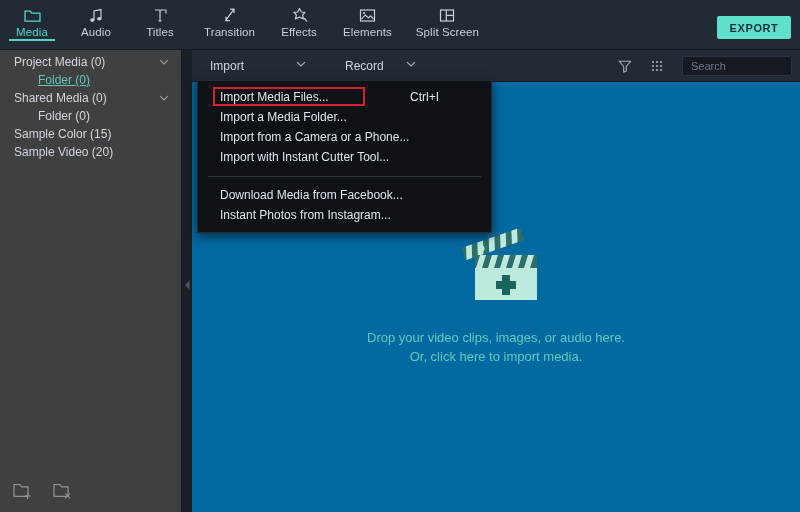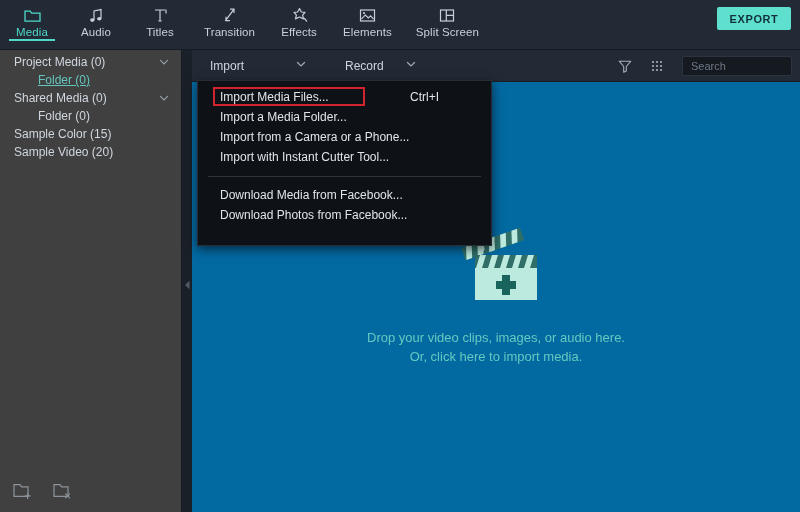--- a/index.html
+++ b/index.html
@@ -57,21 +57,21 @@
     position: absolute;
     left: 9px; right: 9px;
     bottom: -3px;
     height: 2px;
     background: #4fd8c8;
   }
   .tab svg { display: block; }
 
   .export-btn {
     position: absolute;
-    right: 9px; top: 7px;
+    right: 9px; top: 16px;
     width: 74px; height: 23px;
     background: #5fe0cf;
     color: #12303a;
     font-size: 11px;
     font-weight: bold;
     letter-spacing: .6px;
     display: flex; align-items: center; justify-content: center;
     border-radius: 2px;
     cursor: pointer;
     box-sizing: border-box;
@@ -204,21 +204,21 @@
   }
 
   
   .menu {
     position: absolute;
     left: 197px; top: 80px;
     width: 295px;
     background: #0e1116;
     border: 1px solid #262d36;
     box-shadow: 0 3px 10px rgba(0,0,0,.6);
-    padding: 6px 0 20px 0;
+    padding: 6px 0 7px 0;
     box-sizing: border-box;
     z-index: 40;
   }
   .menu-item {
     position: relative;
     height: 20px;
     display: flex;
     align-items: center;
     padding-left: 22px;
     color: #dfe5eb;
@@ -494,19 +494,19 @@
       <span>Import with Instant Cutter Tool...</span>
     </div>
 
     <div class="menu-sep"></div>
 
     <div class="menu-item">
       <span>Download Media from Facebook...</span>
     </div>
 
     <div class="menu-item">
-      <span>Download Photos from Facebook...</span>
+      <span>Instant Photos from Instagram...</span>
     </div>
 
 
   </div>
 
 </div>
 
 </body></html>

